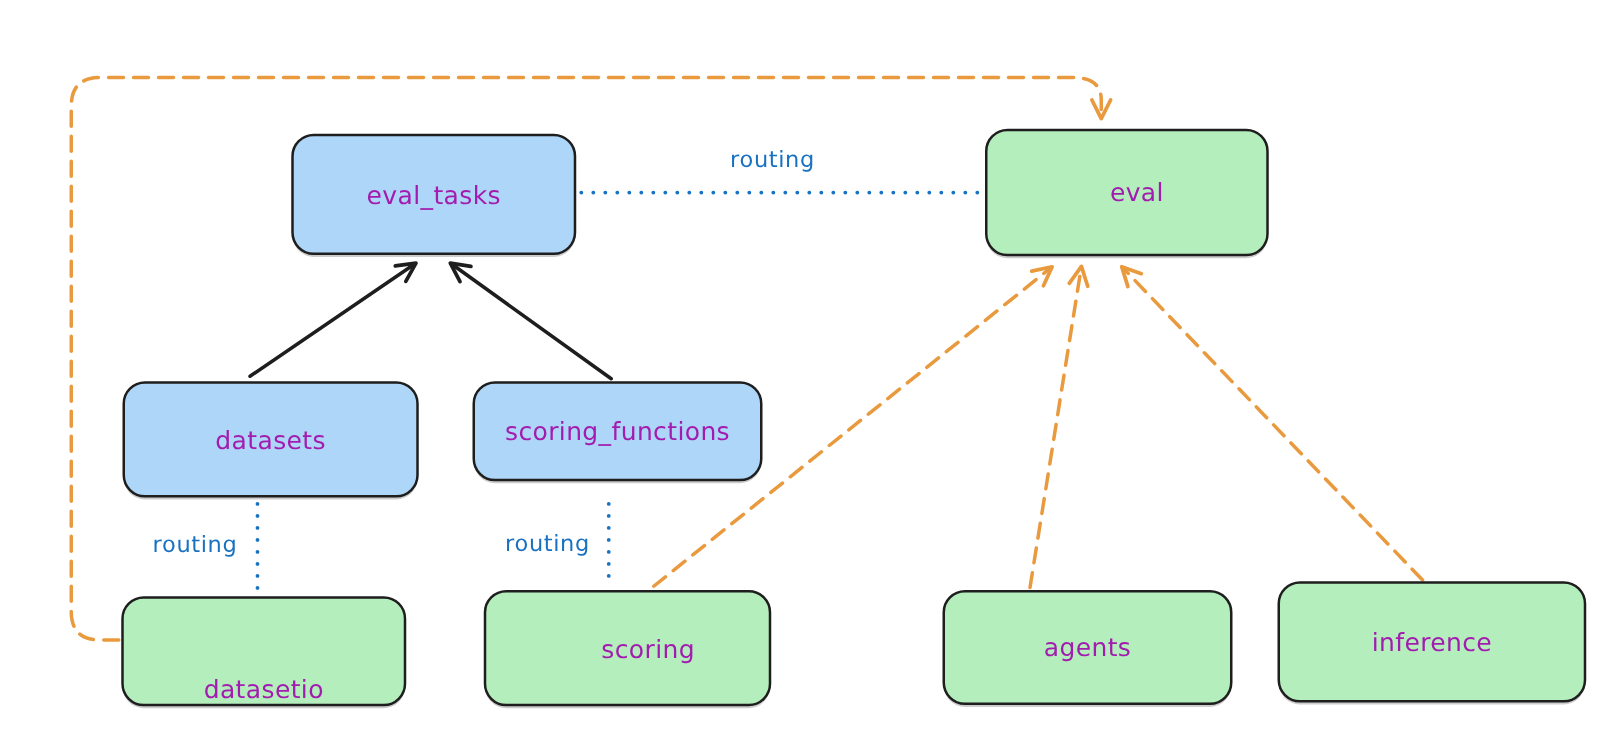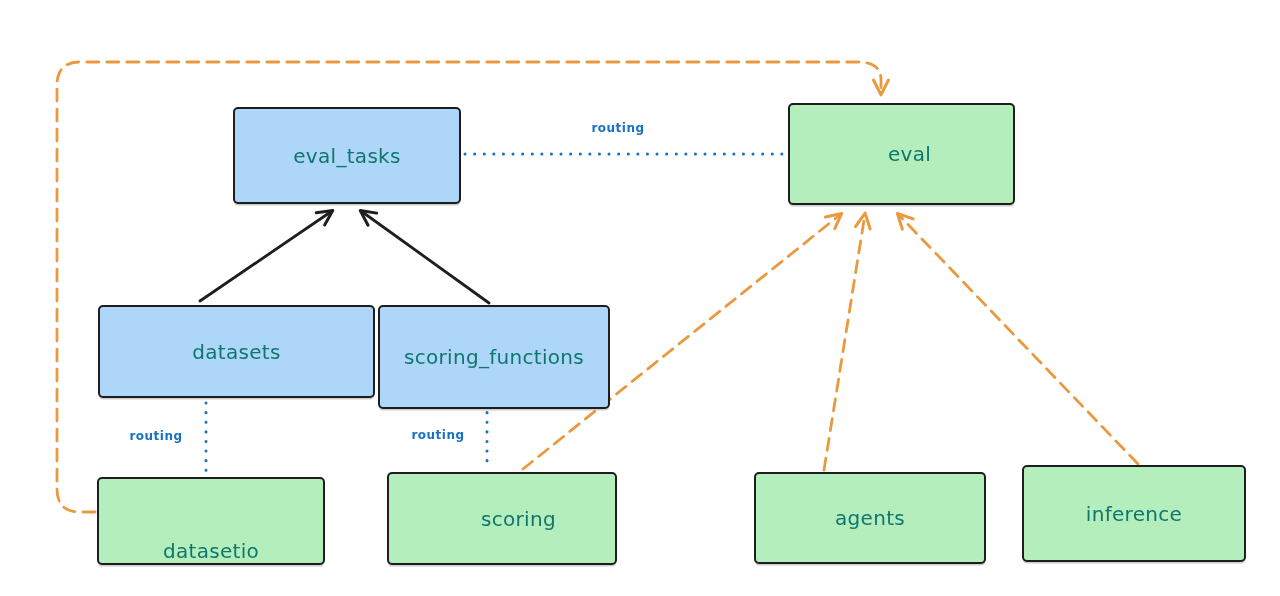--- a/index.html
+++ b/index.html
@@ -16,32 +16,32 @@
   }
   .edges {
     position: absolute; left: 0; top: 0;
     pointer-events: none;
   }
   .node {
     position: absolute;
     box-sizing: border-box;
     display: flex; align-items: center; justify-content: center;
     border: 2.5px solid #1e1e1e;
-    border-radius: 5px;
-    color: #0f766e;
+    border-radius: 18px;
+    color: #a21caf;
     font-size: 20px;
     letter-spacing: 0.3px;
     box-shadow: 0 2.5px 0 -1px rgba(110,110,110,0.35);
   }
   .node-label { white-space: nowrap; }
   .edge-label {
     position: absolute;
     transform: translate(-50%, -50%);
-    font-size: 12px;
-    font-weight: 700;
+    font-size: 18px;
+    font-weight: 400;
     letter-spacing: 0.5px;
     white-space: nowrap;
   }
 </style>
 </head>
 <body>
 
 <div class="canvas">
 
   <svg class="edges" width="1280" height="596" viewBox="0 0 1280 596">
@@ -68,41 +68,41 @@
   </svg>
 
   <div class="node" style="left: 233px; top: 107px; width: 228px; height: 97px; background-color: rgb(174, 214, 248);">
     <span class="node-label">eval_tasks</span>
   </div>
 
   <div class="node" style="left: 788px; top: 103px; width: 227px; height: 102px; background-color: rgb(181, 238, 189); padding-left: 16px;">
     <span class="node-label">eval</span>
   </div>
 
-  <div class="node" style="left: 98px; top: 305px; width: 277px; height: 93px; background-color: rgb(174, 214, 248);">
+  <div class="node" style="left: 98px; top: 305px; width: 237px; height: 93px; background-color: rgb(174, 214, 248);">
     <span class="node-label">datasets</span>
   </div>
 
-  <div class="node" style="left: 378px; top: 305px; width: 232px; height: 104px; background-color: rgb(174, 214, 248);">
+  <div class="node" style="left: 378px; top: 305px; width: 232px; height: 80px; background-color: rgb(174, 214, 248);">
     <span class="node-label">scoring_functions</span>
   </div>
 
   <div class="node" style="left: 97px; top: 477px; width: 228px; height: 88px; background-color: rgb(181, 238, 189); align-items: flex-end;">
     <span class="node-label">datasetio</span>
   </div>
 
   <div class="node" style="left: 387px; top: 472px; width: 230px; height: 93px; background-color: rgb(181, 238, 189); padding-left: 33px;">
     <span class="node-label">scoring</span>
   </div>
 
   <div class="node" style="left: 710px; top: 472px; width: 232px; height: 92px; background-color: rgb(181, 238, 189); margin-left: 44px;">
     <span class="node-label">agents</span>
   </div>
 
-  <div class="node" style="left: 1022px; top: 465px; width: 224px; height: 97px; background-color: rgb(181, 238, 189);">
+  <div class="node" style="left: 1022px; top: 465px; width: 247px; height: 97px; background-color: rgb(181, 238, 189);">
     <span class="node-label">inference</span>
   </div>
 
   <span class="edge-label" style="left: 618px; top: 128px; color: rgb(25, 113, 194);">routing</span>
 
   <span class="edge-label" style="left: 156px; top: 436px; color: rgb(25, 113, 194);">routing</span>
 
   <span class="edge-label" style="left: 438px; top: 435px; color: rgb(25, 113, 194);">routing</span>
 
 </div>

